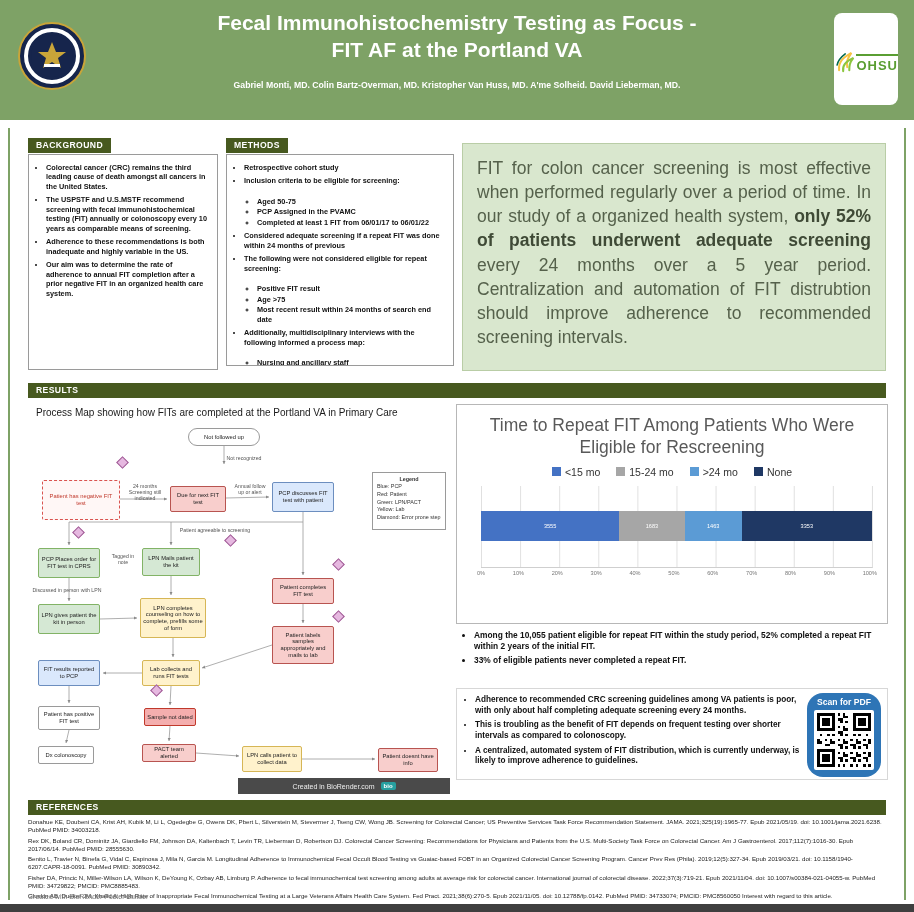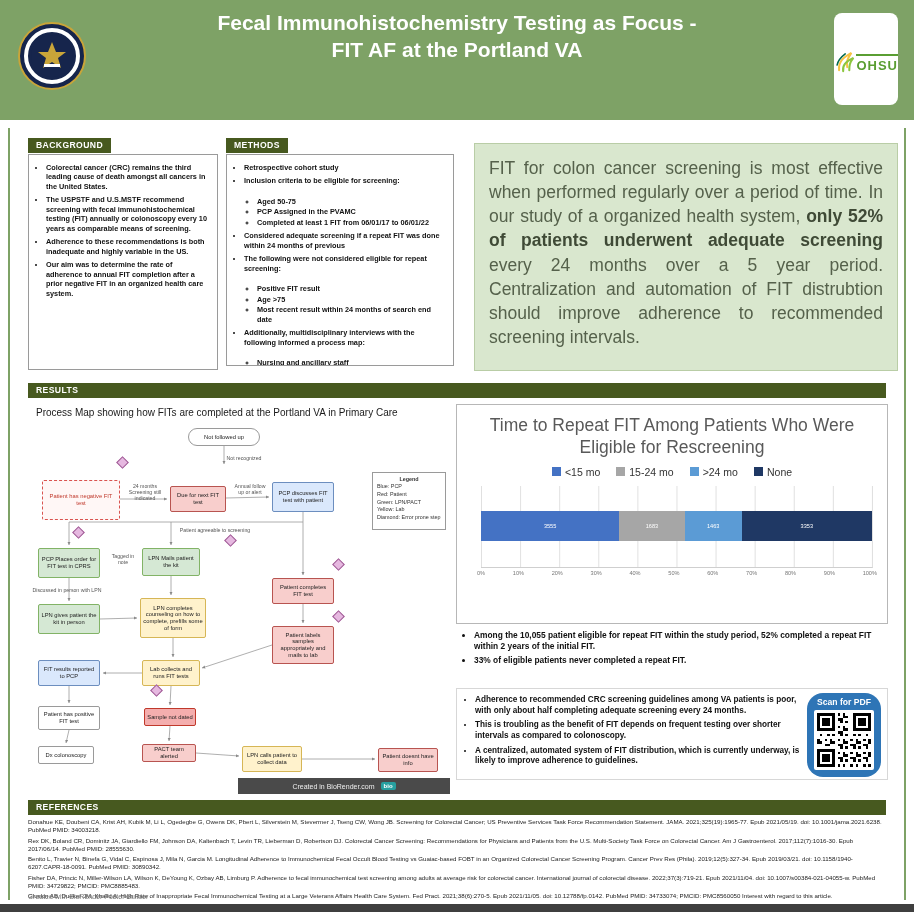--- a/index.html
+++ b/index.html
@@ -24,21 +24,21 @@
   .sec-bar { position:absolute; background:#47591F; color:#fff; font-size:8.6px; font-weight:700; padding:2px 8px 3px 8px; letter-spacing:.4px; }
 
   
   .panel-box { position:absolute; border:1px solid #9a9a9a; background:#fff; padding:6px 6px 6px 4px; overflow:hidden; }
   .panel-box ul { margin:2px 0 0 0; padding-left:13px; }
   .panel-box li { font-size:7.3px; font-weight:600; color:#111; line-height:1.3; margin-bottom:4px; }
   .panel-box li ul { list-style-type:circle; margin-top:11px; }
   .panel-box li ul li { margin-bottom:1px; font-weight:600; }
 
   
-  .summary-box { position:absolute; left:462px; top:143px; width:424px; height:228px; background:#D9E7CE; border:1px solid #b9cda6; padding:12px 14px; overflow:hidden;margin-left:12px; }
+  .summary-box { position:absolute; left:462px; top:143px; width:424px; height:228px; background:#D9E7CE; border:1px solid #b9cda6; padding:12px 14px; overflow:hidden; }
   .summary-text { font-size:17.5px; line-height:1.38; color:#55614b; text-align:justify; }
   .summary-text b { color:#3f4a36; }
 
   
   .process-title { position:absolute; left:36px; top:407px; font-size:10px; color:#1a1a1a; }
 
   .flowchart { position:absolute; left:30px; top:426px; width:420px; height:372px; }
   .flow-svg { position:absolute; left:0; top:0; }
   .node { position:absolute; border:1px solid #9a9a9a; background:#fff; font-size:5.8px; line-height:1.15; display:flex; align-items:center; justify-content:center; text-align:center; padding:2px; border-radius:2px; color:#222; }
   .node.blue   { background:#dae8fc; border-color:#6c8ebf; }
@@ -98,20 +98,21 @@
   <div class="header">
     <svg class="va-seal" viewBox="0 0 68 68">
       <circle cx="34" cy="34" r="33" fill="#16254c" stroke="#c9a539" stroke-width="2"></circle>
       <circle cx="34" cy="34" r="26" fill="none" stroke="#ffffff" stroke-width="4"></circle>
       <circle cx="34" cy="34" r="21" fill="#16254c"></circle>
       <path d="M34 20 L38 30 L48 30 L40 36 L43 46 L34 40 L25 46 L28 36 L20 30 L30 30 Z" fill="#c9a539"></path>
       <rect x="26" y="42" width="16" height="3" fill="#ffffff"></rect>
     </svg>
     <div class="title1">Fecal Immunohistochemistry Testing as Focus -</div>
     <div class="title2">FIT AF at the Portland VA</div>
+    <div class="authors">Gabriel Monti, MD. Colin Bartz-Overman, MD. Kristopher Van Huss, MD. A'me Solheid. David Lieberman, MD.</div>
     <div class="ohsu-box">
       <svg width="44" height="48" viewBox="0 0 44 48">
         <path d="M10 40 C8 22 20 14 34 6 C26 18 24 24 26 34" fill="none" stroke="#f6c344" stroke-width="4" stroke-linecap="round"></path>
         <path d="M18 42 C16 30 24 22 38 16 C30 26 30 32 30 40" fill="none" stroke="#8cc63f" stroke-width="4" stroke-linecap="round"></path>
         <path d="M6 30 C8 20 14 14 22 8" fill="none" stroke="#00694e" stroke-width="3" stroke-linecap="round"></path>
       </svg>
       <div class="ohsu-text">OHSU</div>
     </div>
   </div>
 

